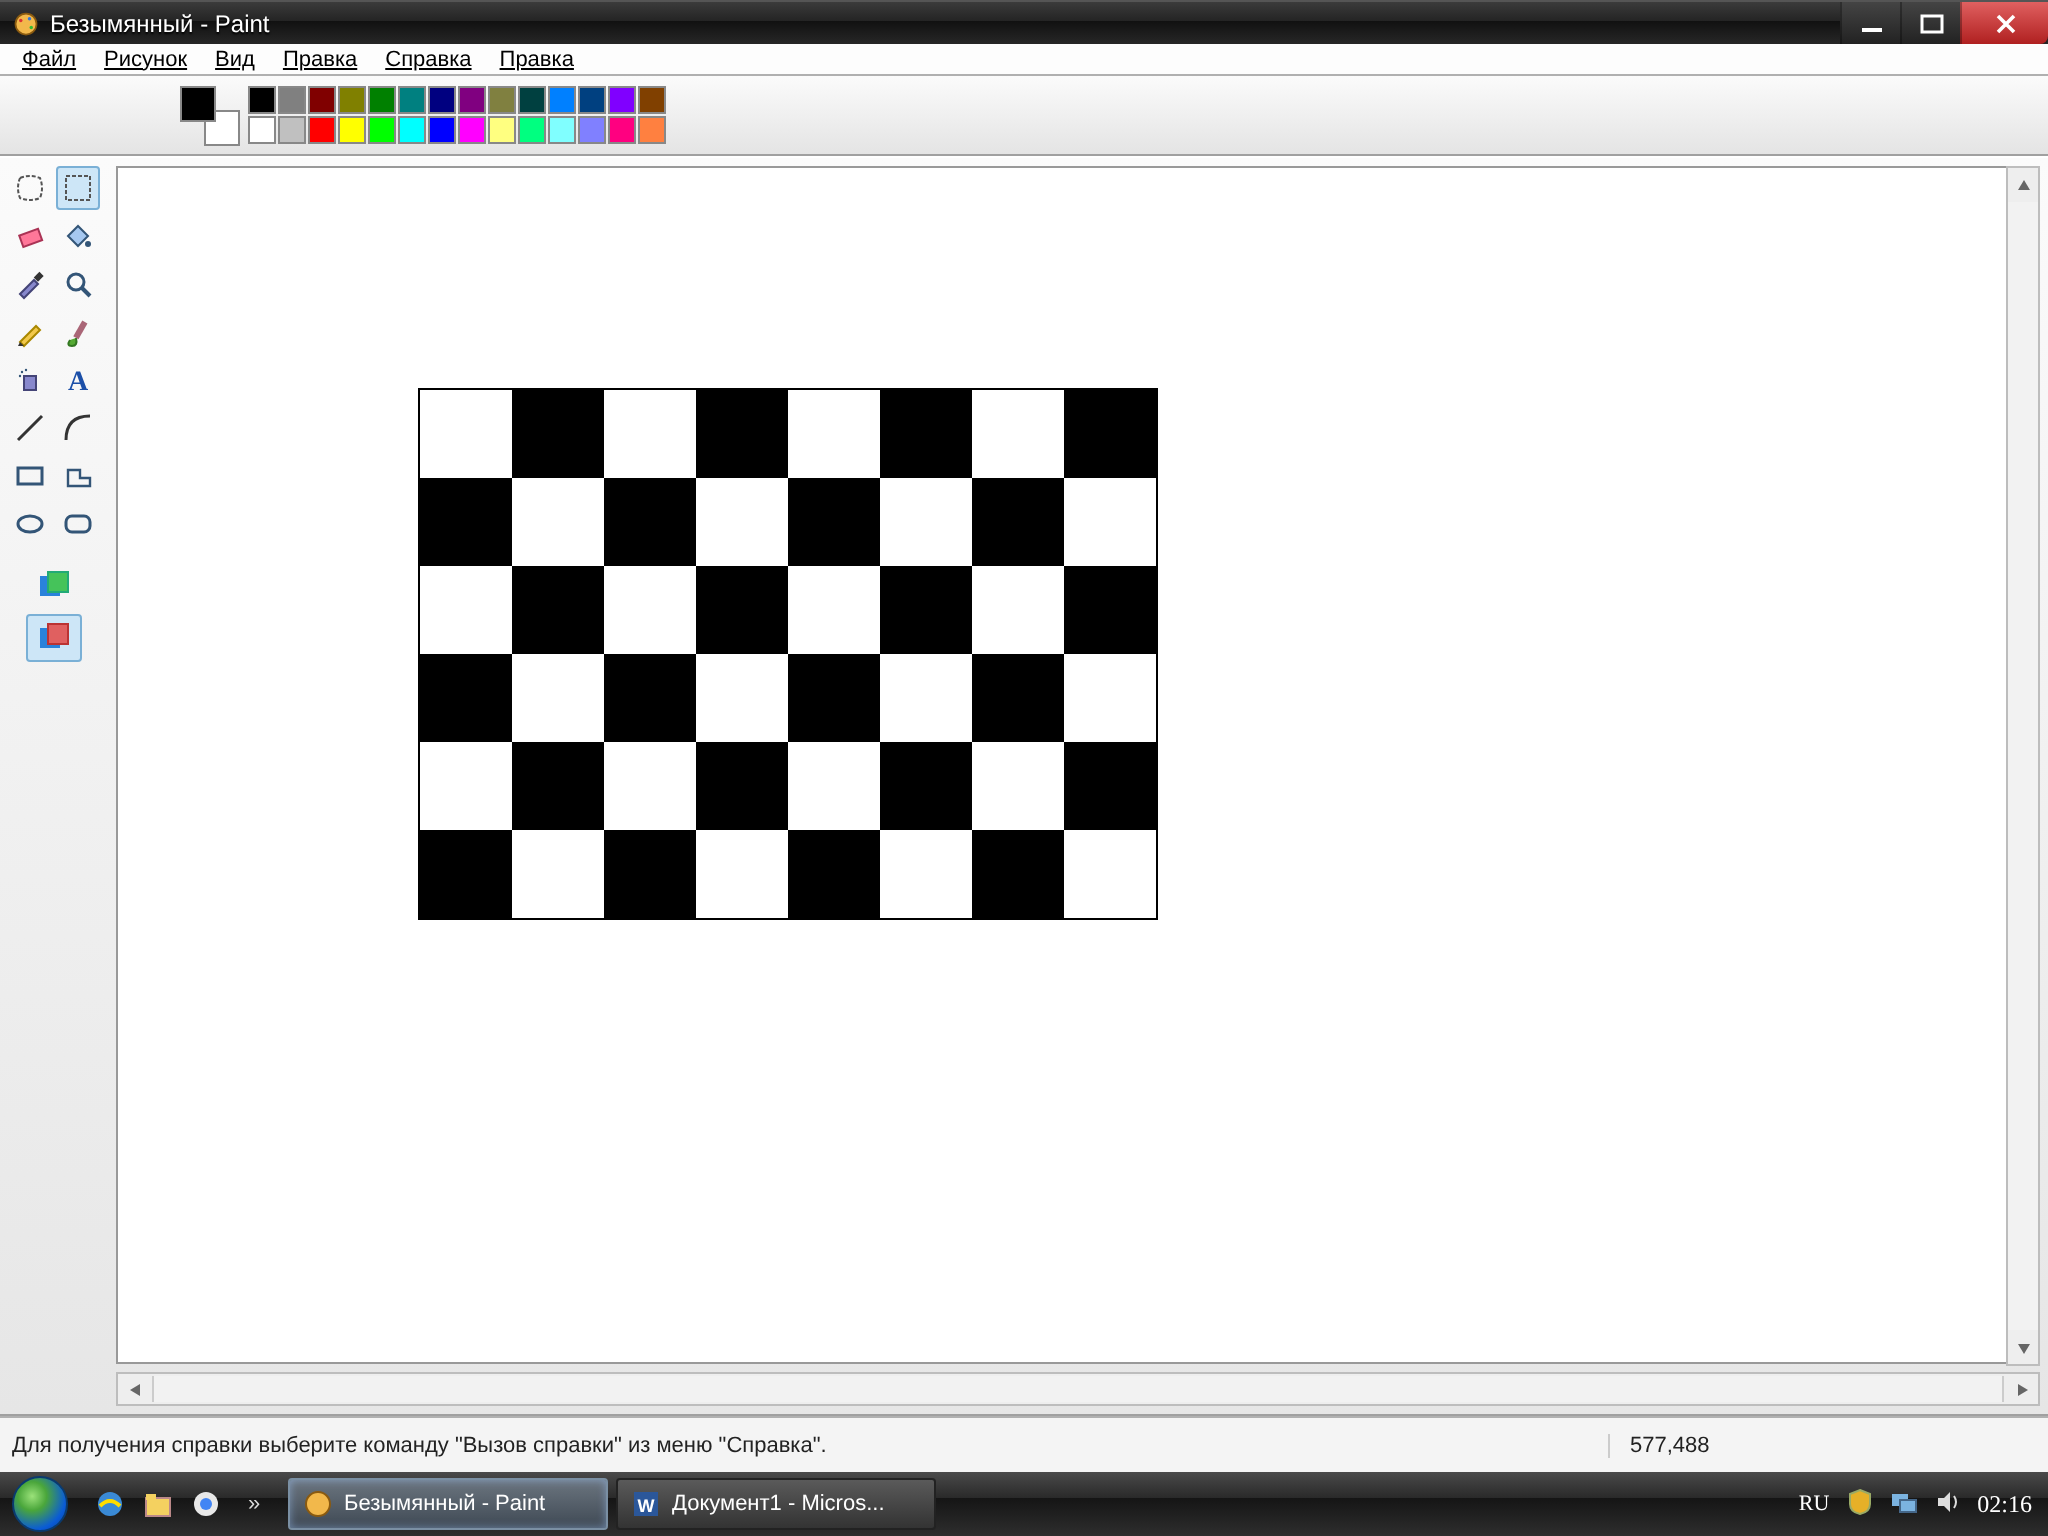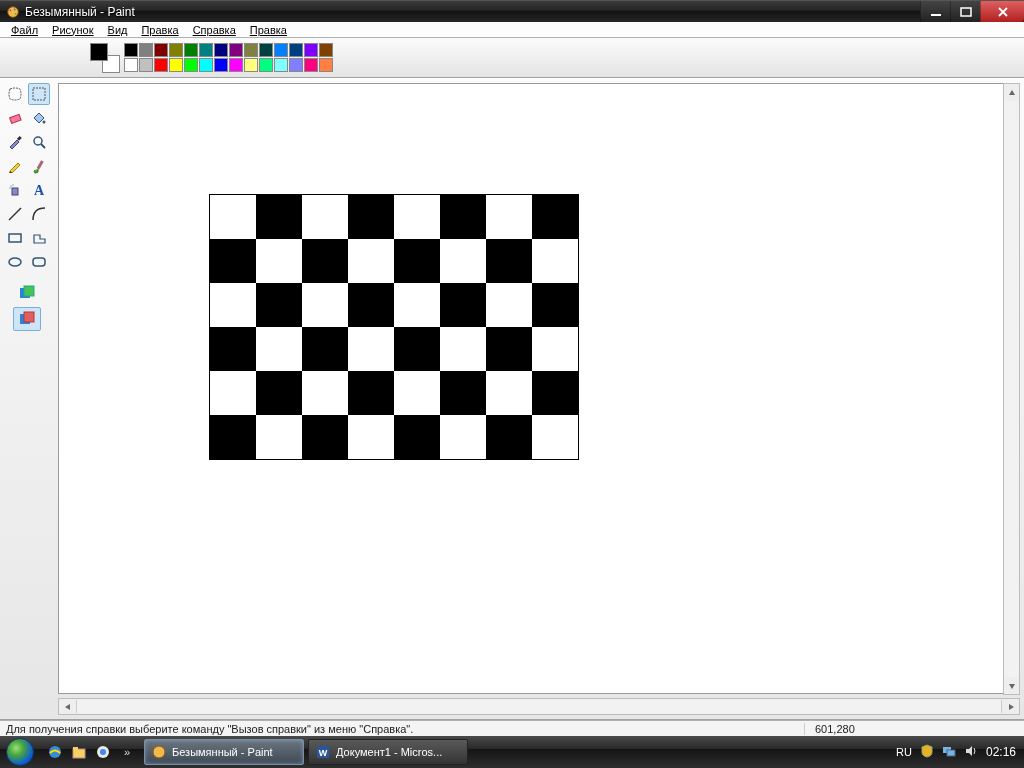--- a/index.html
+++ b/index.html
@@ -65,21 +65,21 @@
   .cell.b { background:#000; }
   .cell.w { background:#fff; }
   .hscroll { height:17px; background:#eee; border:1px solid #bdbdbd; margin:0 4px 4px 4px; display:flex; align-items:center; }
   .hscroll .track { flex:1; height:13px; background:#f2f2f2; position:relative; border-left:1px solid #ccc; border-right:1px solid #ccc;}
   .hscroll .arrow { width:17px; height:15px; display:flex; align-items:center; justify-content:center; }
   .vscroll { position:absolute; right:4px; top:4px; bottom:24px; width:17px; background:#eee; border:1px solid #bdbdbd; display:flex; flex-direction:column; }
   .vscroll .track { flex:1; background:#f2f2f2; }
   .vscroll .arrow { height:17px; display:flex; align-items:center; justify-content:center; }
   
   .statusbar {
-    height:16px; background:#f4f4f4; border-top:1px solid #b0b0b0;
+    height:28px; background:#f4f4f4; border-top:1px solid #b0b0b0;
     display:flex; align-items:center; font-size:11px; color:#222;
   }
   .statusbar .hint { flex:1; padding-left:6px; }
   .statusbar .coords { width:160px; border-left:1px solid #ccc; padding-left:10px; }
   .statusbar .pad { width:60px; border-left:1px solid #ccc; }
   
   .taskbar {
     height:32px; background:linear-gradient(to bottom,#4a4a4a 0%, #2a2a2a 40%, #151515 41%, #2e2e2e 100%);
     display:flex; align-items:center; color:#fff; font-size:11px;
   }
@@ -91,21 +91,21 @@
   }
   .ql { display:flex; gap:2px; padding:0 4px; }
   .ql .qlb { width:22px; height:24px; border:1px solid transparent; border-radius:2px; display:flex; align-items:center; justify-content:center; }
   .task-btn {
     height:26px; min-width:160px; background:linear-gradient(to bottom,#5a5a5a,#333);
     border:1px solid #222; border-radius:2px; margin:0 2px; display:flex; align-items:center;
     padding:0 6px; gap:5px;
   }
   .task-btn.active { background:linear-gradient(to bottom,#6b757f,#3f4954); border:1px solid #7a8fa3; box-shadow:inset 0 0 4px rgba(160,200,255,.5); }
   .task-btn .ico { width:16px; height:16px; }
-  .tray { margin-left:auto; display:flex; align-items:center; gap:8px; padding:0 8px; }
+  .tray { margin-left:auto; display:flex; align-items:center; gap:8px; padding:0 8px;font-family:Liberation Serif, serif; }
   .tray .clock { font-size:12px; }
 </style>
 </head>
 <body>
 
 <div class="titlebar">
   <span class="app-icon">
     <svg viewBox="0 0 16 16">
         <circle cx="8" cy="8" r="6" fill="#f2b84b" stroke="#8a5a10"></circle>
         <circle cx="5" cy="6" r="1" fill="#d33"></circle>
@@ -366,21 +366,21 @@
           <svg width="8" height="8">
             <path d="M7 4 L2 1 L2 7 Z" fill="#666"></path>
           </svg>
         </div>
     </div>
   </div>
 </div>
 
 <div class="statusbar">
   <span class="hint">Для получения справки выберите команду "Вызов справки" из меню "Справка".</span>
-  <span class="coords">601,280</span>
+  <span class="coords">577,488</span>
   <span class="pad"></span>
 </div>
 
 <div class="taskbar">
   <div class="start-orb">
       <div class="orb"></div>
     </div>
   <div class="ql">
     <div class="qlb">
         <svg width="16" height="16">

